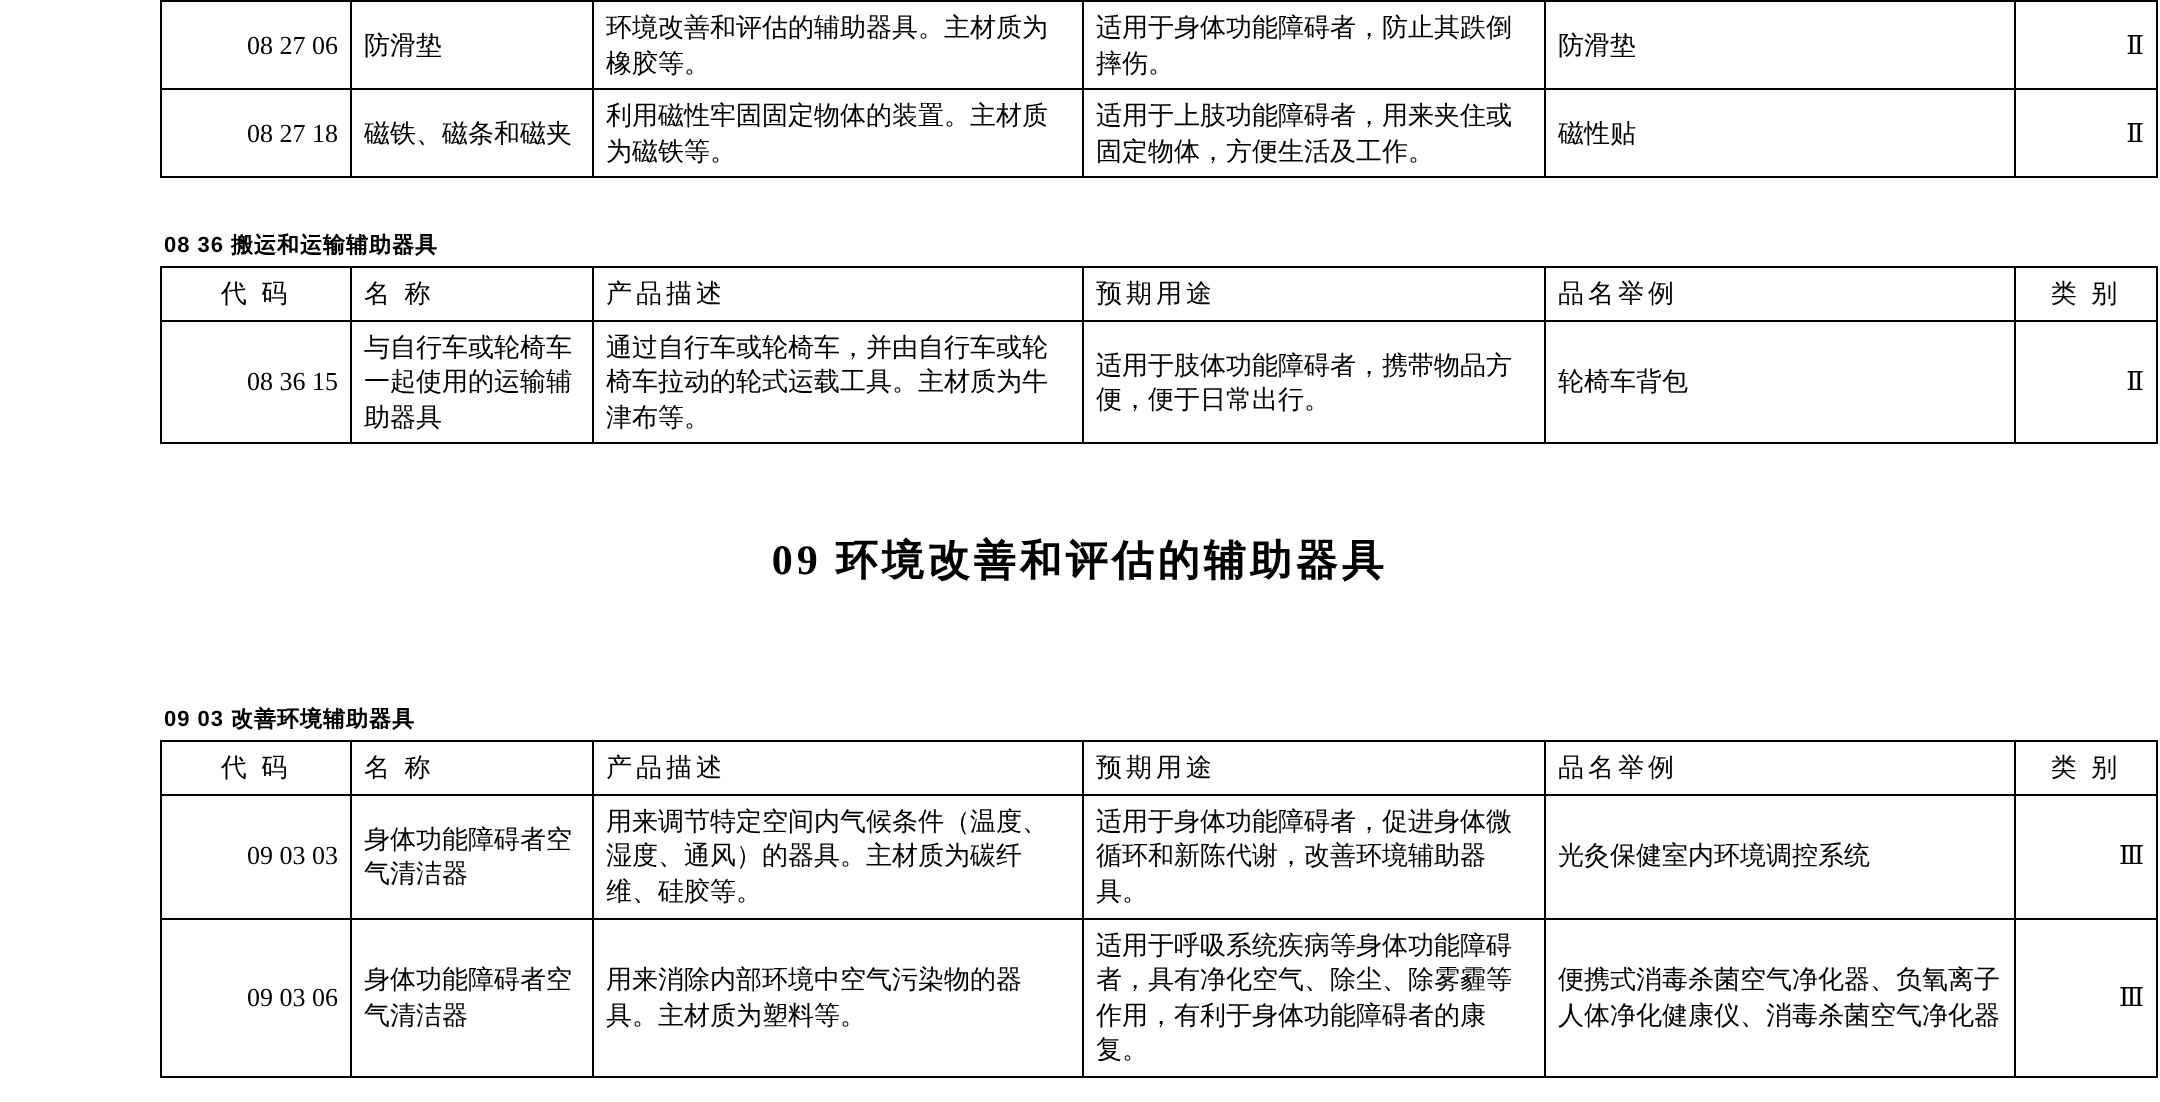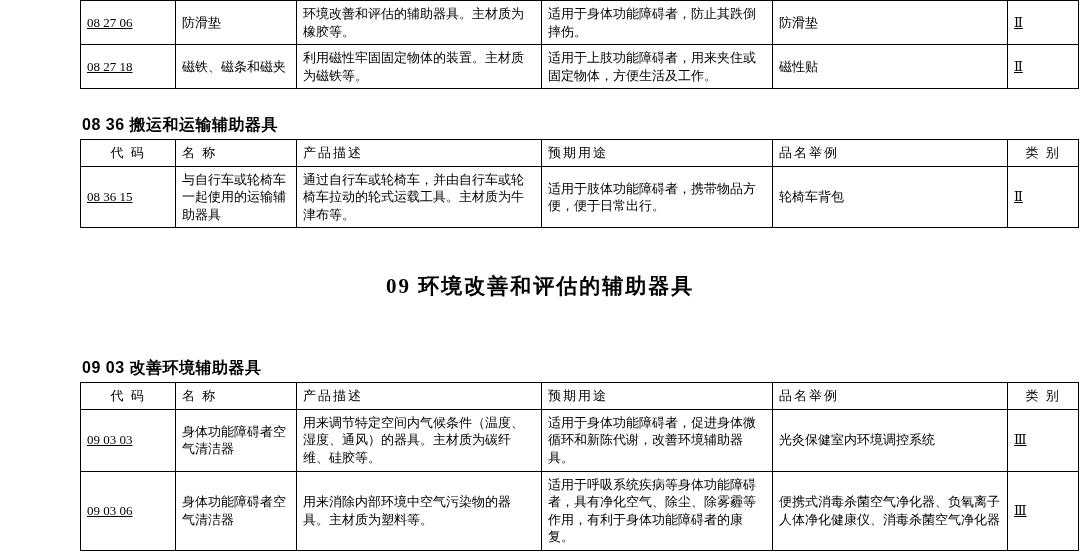--- a/index.html
+++ b/index.html
@@ -39,25 +39,25 @@
   .col-code   { width: 82px;  text-align: center; }
   .col-name   { width: 108px; }
   .col-desc   { width: 232px; }
   .col-use    { width: 218px; }
   .col-sample { width: 222px; }
   .col-class  { width: 58px;  text-align: center; }
 
   .hdr td {
     letter-spacing: 2px;
   }
-  .cell-center { text-align: left; text-decoration: underline; }
+  .cell-center { text-align: right; }
   .cell-left   { text-align: left; }
 
   .section-title {
-    font-size: 16px;
+    font-size: 11px;
     font-weight: bold;
     font-family: "Liberation Sans", "DejaVu Sans", sans-serif;
     margin: 0 0 3px 2px;
     letter-spacing: 0.5px;
   }
   .chapter-title {
     text-align: center;
     font-size: 21px;
     font-weight: bold;
     letter-spacing: 2px;

